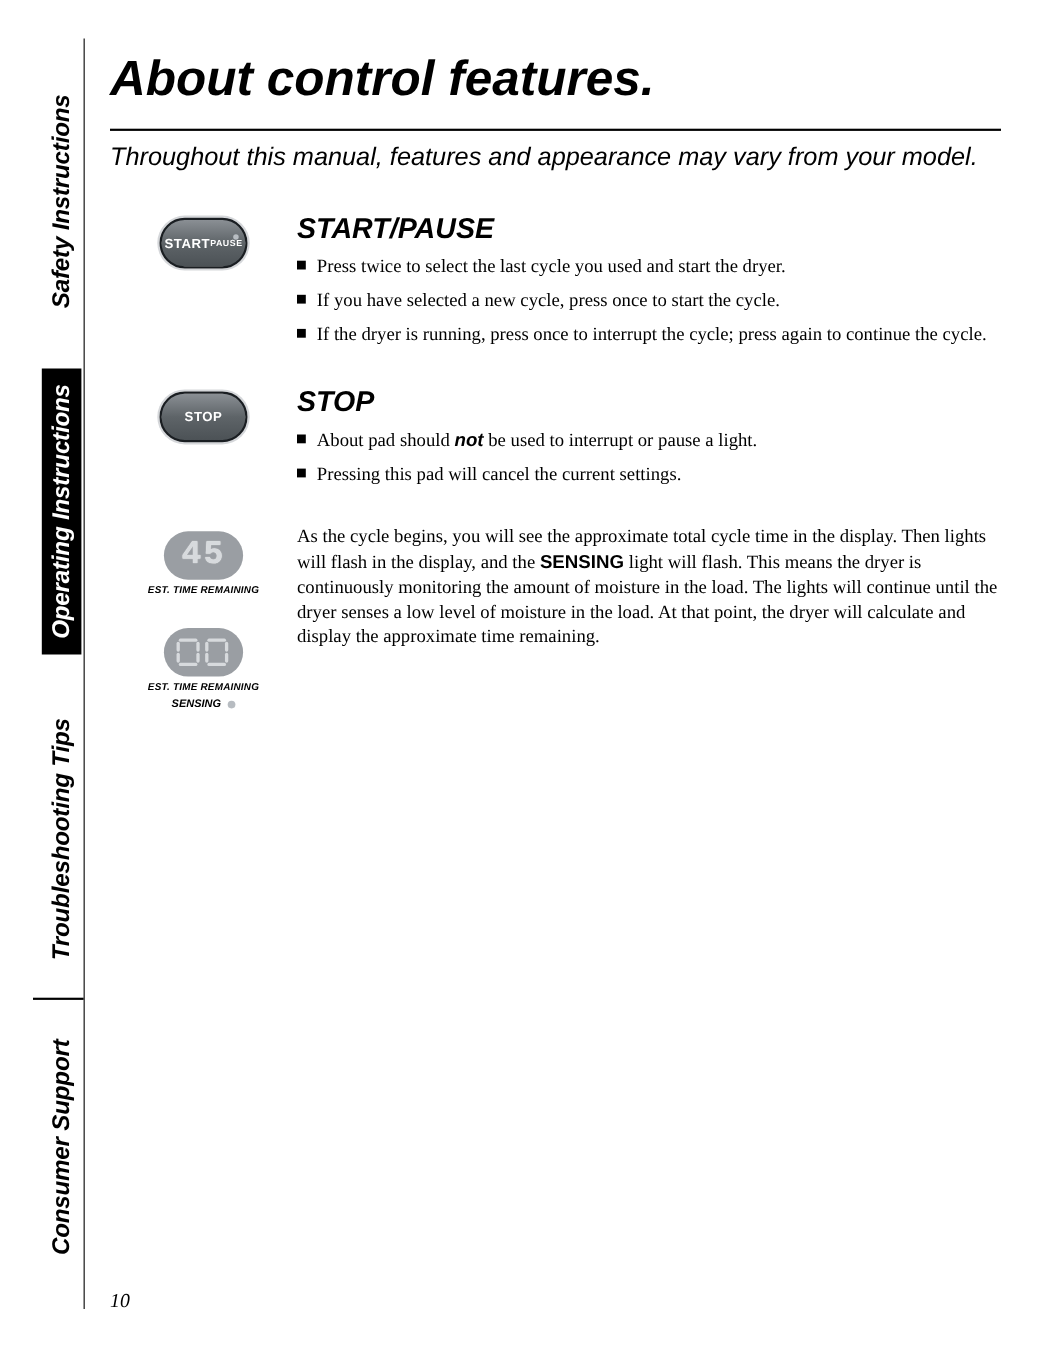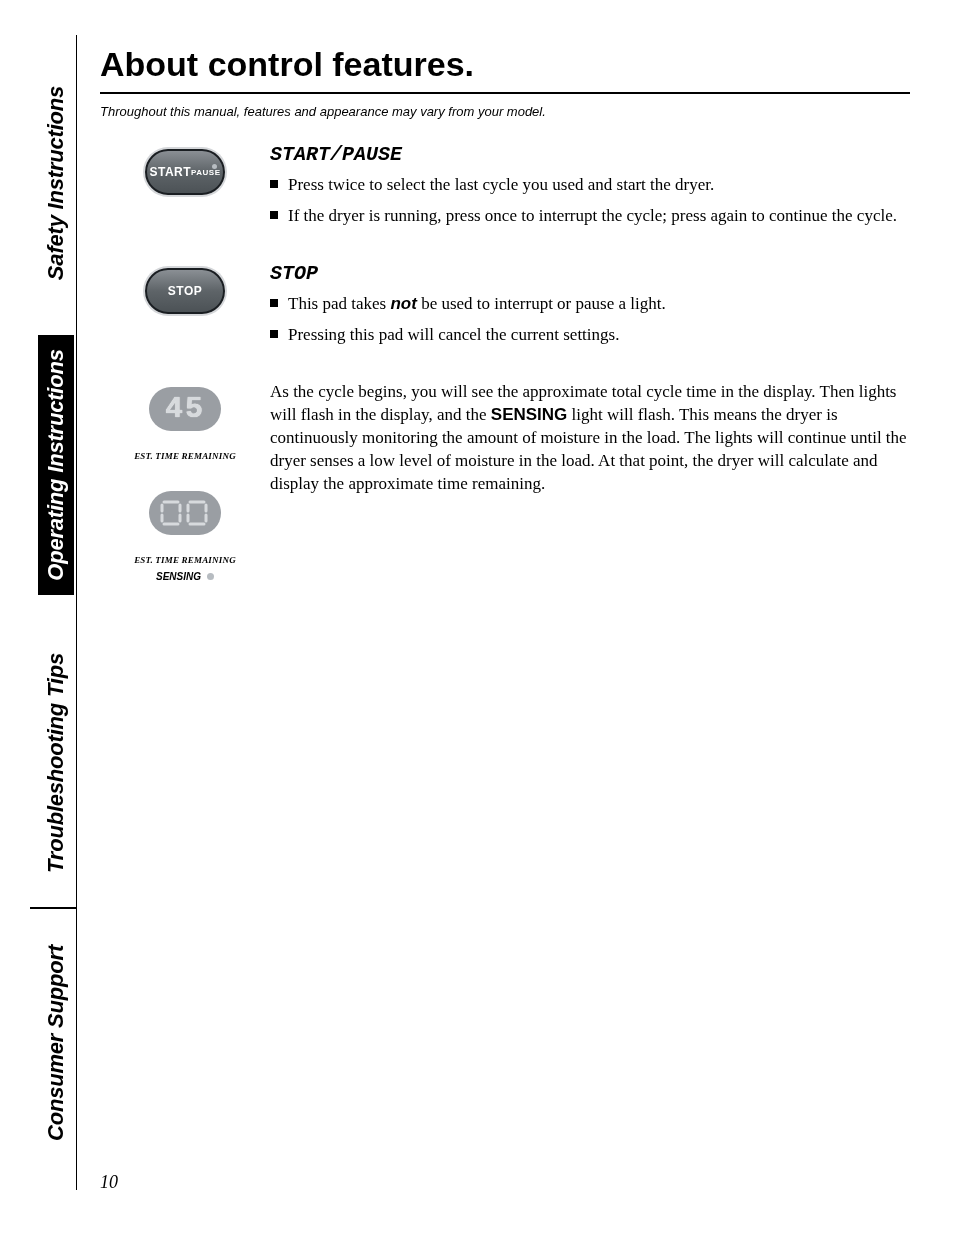--- a/index.html
+++ b/index.html
@@ -68,34 +68,35 @@
   .page {
     position: absolute;
     left: 100px;
     top: 45px;
     width: 810px;
   }
 
   h1.title {
     font-family: "Arial Narrow", Arial, sans-serif;
     font-weight: 800;
-    font-size: 34px;
+    font-style: italic;
+    font-size: 45px;
     letter-spacing: 0px;
-    margin-bottom: 8px;
+    margin-bottom: 20px;
   }
   .title-rule {
     height: 0;
     border-top: 2px solid #000;
     margin-bottom: 10px;
   }
   .disclaimer {
     font-family: "Arial Narrow", Arial, sans-serif;
     font-style: italic;
-    font-size: 13px;
-    margin-bottom: 24px;
+    font-size: 23px;
+    margin-bottom: 36px;
   }
 
   .feature {
     display: flex;
     align-items: flex-start;
     margin-bottom: 26px;
   }
   .feature .icon-col {
     width: 170px;
     flex: 0 0 170px;
@@ -103,24 +104,24 @@
     display: flex;
     flex-direction: column;
     align-items: center;
     gap: 30px;
   }
   .feature .text-col {
     flex: 1;
   }
 
   .section-head {
-    font-family: Liberation Mono, monospace;
-    font-weight: 700;
-    font-style: italic;
-    font-size: 20px;
+    font-family: Liberation Sans, sans-serif;
+    font-weight: 700;
+    font-style: italic;
+    font-size: 26px;
     margin-bottom: 8px;
   }
 
   ul.bullets { list-style: none; padding: 0; }
   ul.bullets li {
     position: relative;
     padding-left: 18px;
     font-size: 17px;
     line-height: 1.35;
     margin-bottom: 8px;
@@ -190,26 +191,26 @@
   .digit-box .seg {
     font-family: "Courier New", monospace;
     font-weight: 700;
     font-size: 30px;
     color: #d7dadd;
     letter-spacing: 2px;
     text-shadow: 0 0 1px #fff;
   }
   .etr-wrap { width: 140px; text-align: center; }
   .etr-label {
-    font-family: Liberation Serif, serif;
+    font-family: Liberation Sans, sans-serif;
     font-size: 9px;
     font-weight: 700;
     font-style: italic;
     letter-spacing: 0.2px;
-    margin-top: 20px;
+    margin-top: 4px;
   }
   .sensing-row {
     font-family: "Arial Narrow", Arial, sans-serif;
     font-size: 10px;
     font-weight: 700;
     font-style: italic;
     margin-top: 6px;
     display: inline-flex;
     align-items: center;
     gap: 6px;
@@ -260,36 +261,37 @@
       <div class="btn-oval">
         <span class="line1">START</span>
         <span class="line2">PAUSE</span>
         <span class="dot"></span>
       </div>
     </div>
     <div class="text-col">
       <div class="section-head">START/PAUSE</div>
       <ul class="bullets">
         <li>Press twice to select the last cycle you used and start the dryer.</li>
+        <li>If you have selected a new cycle, press once to start the cycle.</li>
         <li>If the dryer is running, press once to interrupt the cycle; press again to continue the cycle.</li>
       </ul>
     </div>
   </div>
 
   <div class="feature">
     <div class="icon-col">
       <div class="btn-oval">
         <span class="line1">STOP</span>
       </div>
     </div>
     <div class="text-col">
       <div class="section-head">STOP</div>
       <ul class="bullets">
         <li>
-          <span>This pad takes </span><span class="bold-inline">not</span><span> be used to interrupt or pause a light.</span>
+          <span>About pad should </span><span class="bold-inline">not</span><span> be used to interrupt or pause a light.</span>
         </li>
         <li>Pressing this pad will cancel the current settings.</li>
       </ul>
     </div>
   </div>
 
   <div class="feature">
     <div class="icon-col">
       <div class="etr-wrap">
         <div class="digit-box" style="margin:0 auto;text-align:right;">

